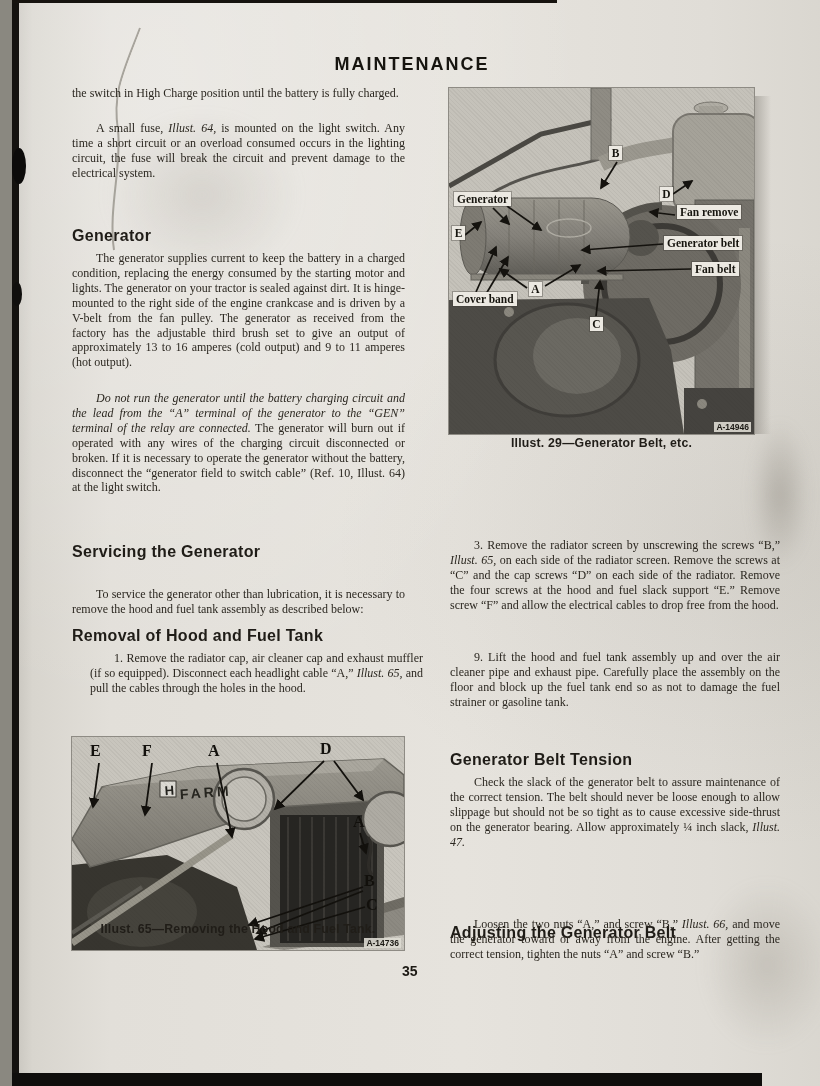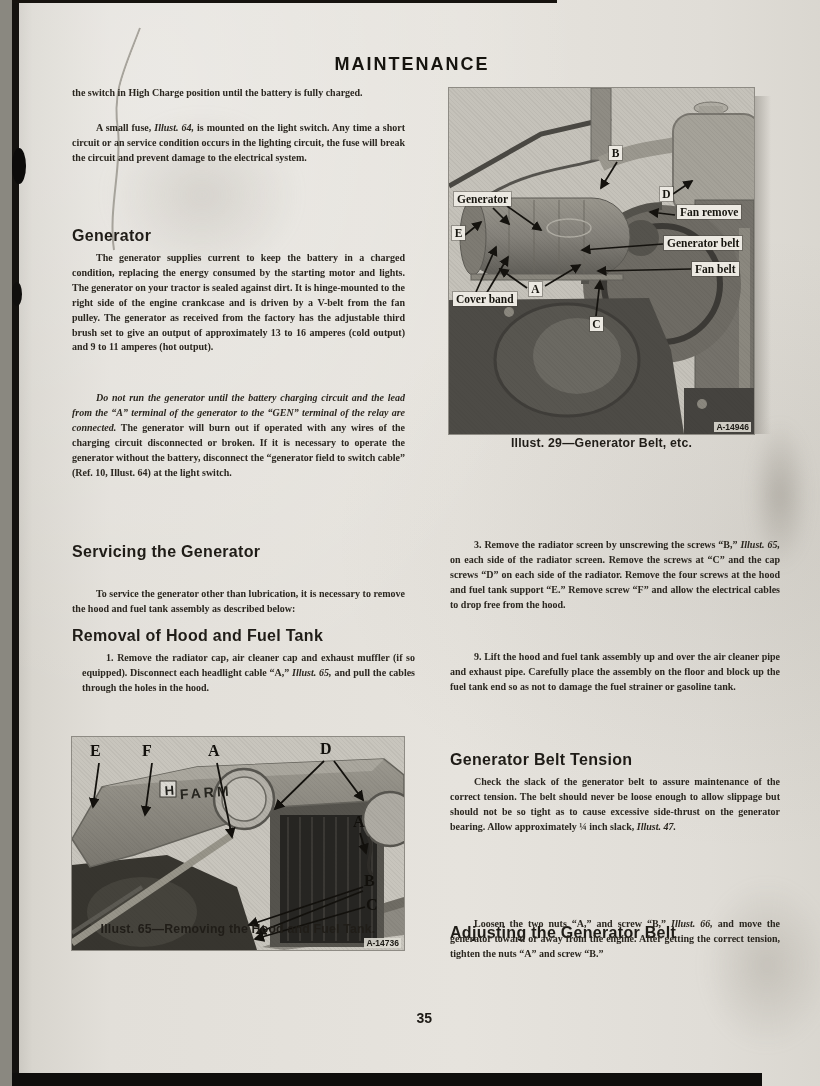--- a/index.html
+++ b/index.html
@@ -18,36 +18,36 @@
   .tear{position:absolute;left:60px;top:10px;width:120px;height:260px;}
   .stain{position:absolute;border-radius:50%;filter:blur(7px);}
   .stain1{left:738px;top:420px;width:60px;height:150px;background:radial-gradient(rgba(125,120,110,.38),transparent 70%);}
   .stain2{left:690px;top:880px;width:130px;height:170px;background:radial-gradient(rgba(150,145,134,.33),transparent 70%);}
   .stain3{left:90px;top:110px;width:200px;height:170px;background:radial-gradient(rgba(165,160,150,.28),transparent 70%);}
   .ph66-shadow{position:absolute;left:742px;top:96px;width:17px;height:338px;
     background:linear-gradient(90deg,rgba(120,116,108,.45),rgba(120,116,108,0));}
   
   .masthead{position:absolute;top:54px;left:-10px;width:820px;text-align:center;
     font:700 18px/20px "Liberation Sans",sans-serif;letter-spacing:2px;color:#16140f;}
-  .pageno{position:absolute;top:1010px;left:390px;width:30px;text-align:right;
+  .pageno{position:absolute;top:963px;left:390px;width:30px;text-align:left;
     font:700 14px "Liberation Sans",sans-serif;color:#1c1914;}
-  .p{position:absolute;width:333px;font-size:10px;line-height:14.9px;color:#2b2720;
-    text-align:justify;margin:0;font-weight:bold;}
+  .p{position:absolute;width:333px;font-size:12px;line-height:14.9px;color:#2b2720;
+    text-align:justify;margin:0;}
   .rp{width:330px;}
   .ind{text-indent:24px;}
   .h{position:absolute;margin:0;font:700 16px/18px "Liberation Sans",sans-serif;
     color:#1f1c17;letter-spacing:.3px;}
   .caption{position:absolute;margin:0;text-align:center;
     font:700 12.3px/14px "Liberation Sans",sans-serif;color:#201d18;letter-spacing:.2px;}
   
   .b-pb{left:60px;top:86px;}   .b-pf{left:60px;top:121px;}
   .b-hg{left:60px;top:227px;}  .b-pg{left:60px;top:251px;}
   .b-pc{left:60px;top:391px;font-style:normal;}
   .b-hs{left:60px;top:543px;}  .b-ps{left:60px;top:587px;}
-  .b-hr{left:60px;top:627px;}  .b-p1{left:70px;top:651px;}
+  .b-hr{left:60px;top:627px;}  .b-p1{left:78px;top:651px;}
   .b-cap65{left:60px;top:922px;width:332px;}
   
   .b-cap66{left:437px;top:436px;width:305px;}
   .b-p2{left:438px;top:477px;} .b-p3{left:438px;top:538px;} .b-p4{left:438px;top:650px;}
   .b-ht{left:438px;top:751px;} .b-pt{left:438px;top:775px;}
   .b-ha{left:438px;top:924px;} .b-pa{left:438px;top:917px;}
   
   .photo{position:absolute;background:#c5c2ba;box-shadow:0 0 0 1px #8e8b84;overflow:hidden;}
   .photo66{left:437px;top:88px;width:305px;height:346px;}
   .photo65{left:60px;top:737px;width:332px;height:213px;}
@@ -81,21 +81,21 @@
   <svg class="tear" width="120" height="260" viewBox="0 0 120 260">
     <path d="M68,18 C52,60 40,82 46,120 C50,155 36,200 42,240" fill="none" stroke="rgba(150,146,137,.8)" stroke-width="2"></path>
     <path d="M70,18 C54,60 42,82 48,120" fill="none" stroke="rgba(235,232,226,.9)" stroke-width="1.5"></path>
   </svg>
 
   <div class="masthead">MAINTENANCE</div>
   <div class="pageno">35</div>
 
   <p class="p b-pb">the switch in High Charge position until the battery is fully charged.</p>
 
-  <p class="p ind b-pf"><span>A small fuse, </span><i>Illust. 64,</i><span> is mounted on the light switch. Any time a short circuit or an service condition occurs in the lighting circuit, the fuse will break the circuit and prevent damage to the electrical system.</span></p>
+  <p class="p ind b-pf"><span>A small fuse, </span><i>Illust. 64,</i><span> is mounted on the light switch. Any time a short circuit or an overload consumed occurs in the lighting circuit, the fuse will break the circuit and prevent damage to the electrical system.</span></p>
 
   <h2 class="h b-hg">Generator</h2>
 
   <p class="p ind b-pg">The generator supplies current to keep the battery in a charged condition, replacing the energy consumed by the starting motor and lights. The generator on your tractor is sealed against dirt. It is hinge-mounted to the right side of the engine crankcase and is driven by a V-belt from the fan pulley. The generator as received from the factory has the adjustable third brush set to give an output of approximately 13 to 16 amperes (cold output) and 9 to 11 amperes (hot output).</p>
 
   <p class="p ind b-pc"><i>Do not run the generator until the battery charging circuit and the lead from the “A” terminal of the generator to the “GEN” terminal of the relay are connected.</i><span> The generator will burn out if operated with any wires of the charging circuit disconnected or broken. If it is necessary to operate the generator without the battery, disconnect the “generator field to switch cable” (Ref. 10, Illust. 64) at the light switch.</span></p>
 
   <h2 class="h b-hs">Servicing the Generator</h2>
 
   <p class="p ind b-ps">To service the generator other than lubrication, it is necessary to remove the hood and fuel tank assembly as described below:</p>
@@ -251,21 +251,21 @@
     <span class="plabel" style="left:215px;top:148px">Generator belt</span>
     <span class="plabel" style="left:243px;top:174px">Fan belt</span>
     <span class="pletter" style="left:80px;top:194px">A</span>
     <span class="plabel" style="left:4px;top:204px">Cover band</span>
     <span class="pletter" style="left:141px;top:229px">C</span>
     <span class="pcode">A-14946</span>
   </div>
   <p class="caption b-cap66">Illust. 29—Generator Belt, etc.</p>
 
 
-  <p class="p rp ind b-p3"><span>3. Remove the radiator screen by unscrewing the screws “B,” </span><i>Illust. 65,</i><span> on each side of the radiator screen. Remove the screws at “C” and the cap screws “D” on each side of the radiator. Remove the four screws at the hood and fuel tank support “E.” Remove screw “F” and allow the electrical cables to drop free from the hood.</span></p>
+  <p class="p rp ind b-p3"><span>3. Remove the radiator screen by unscrewing the screws “B,” </span><i>Illust. 65,</i><span> on each side of the radiator screen. Remove the screws at “C” and the cap screws “D” on each side of the radiator. Remove the four screws at the hood and fuel slack support “E.” Remove screw “F” and allow the electrical cables to drop free from the hood.</span></p>
 
   <p class="p rp ind b-p4">9. Lift the hood and fuel tank assembly up and over the air cleaner pipe and exhaust pipe. Carefully place the assembly on the floor and block up the fuel tank end so as not to damage the fuel strainer or gasoline tank.</p>
 
   <h2 class="h b-ht">Generator Belt Tension</h2>
 
   <p class="p rp ind b-pt"><span>Check the slack of the generator belt to assure maintenance of the correct tension. The belt should never be loose enough to allow slippage but should not be so tight as to cause excessive side-thrust on the generator bearing. Allow approximately ¼ inch slack, </span><i>Illust. 47.</i></p>
 
   <h2 class="h b-ha">Adjusting the Generator Belt</h2>
 
   <p class="p rp ind b-pa"><span>Loosen the two nuts “A,” and screw “B,” </span><i>Illust. 66,</i><span> and move the generator toward or away from the engine. After getting the correct tension, tighten the nuts “A” and screw “B.”</span></p>

